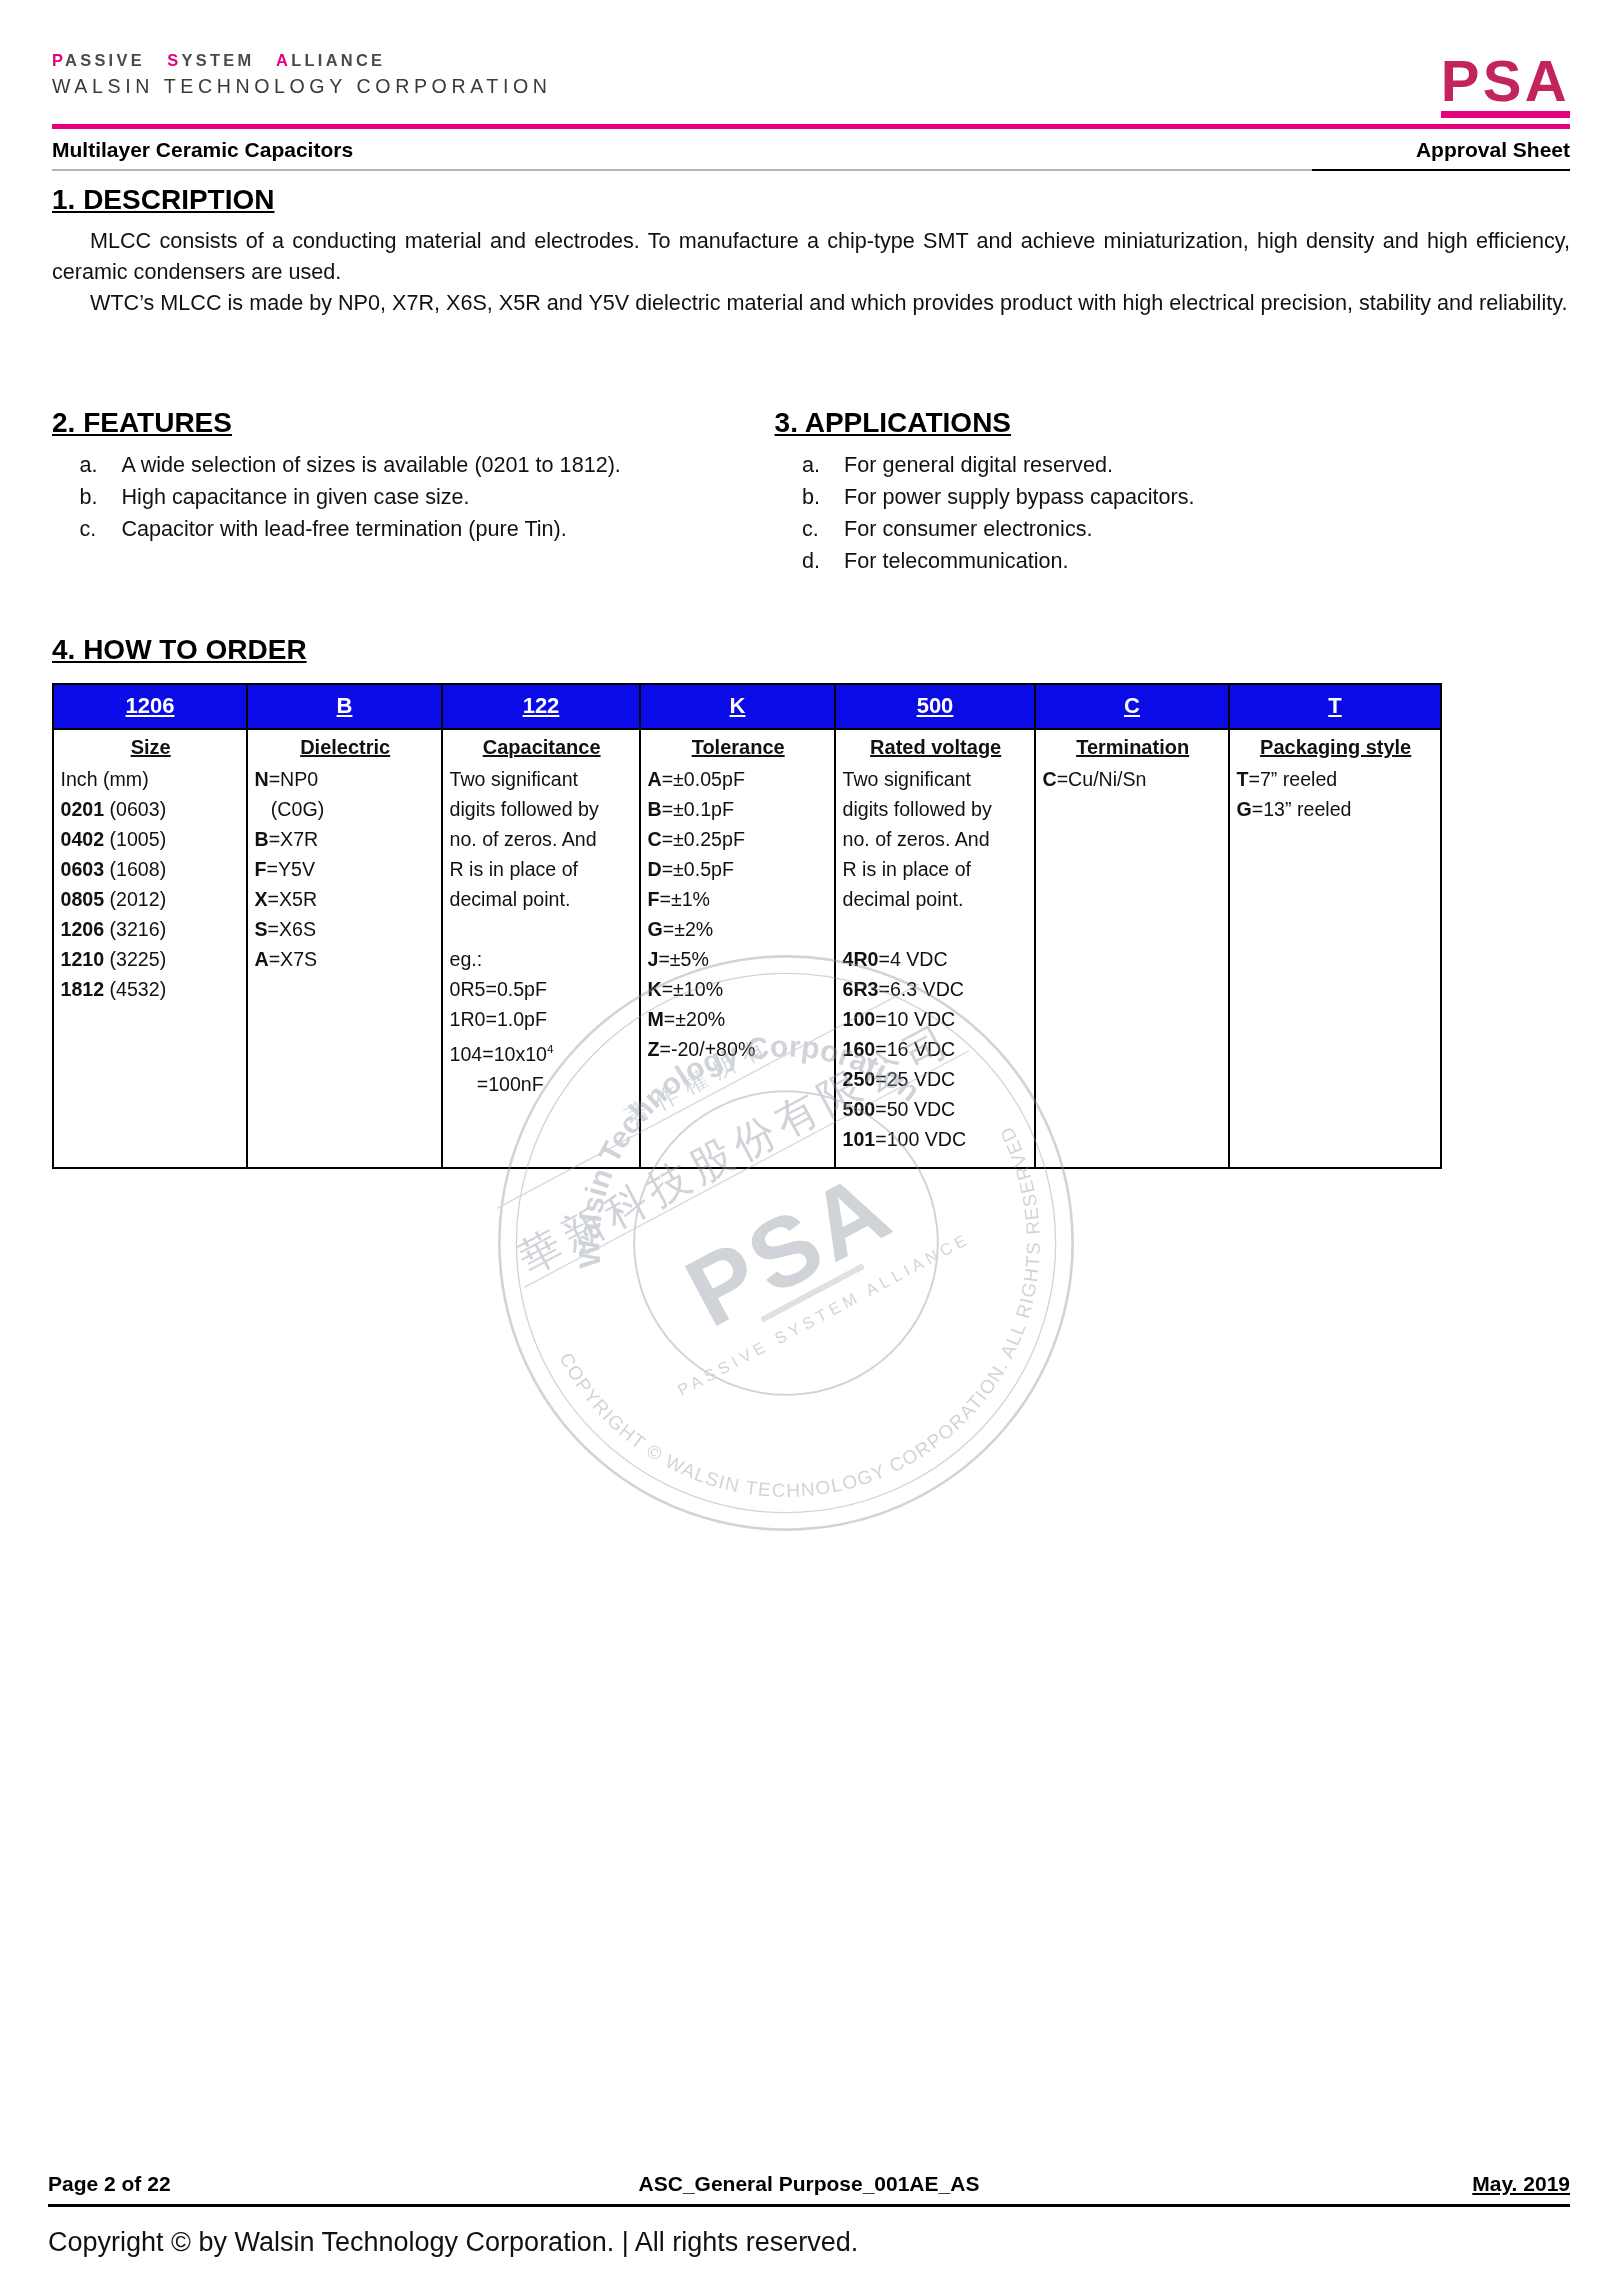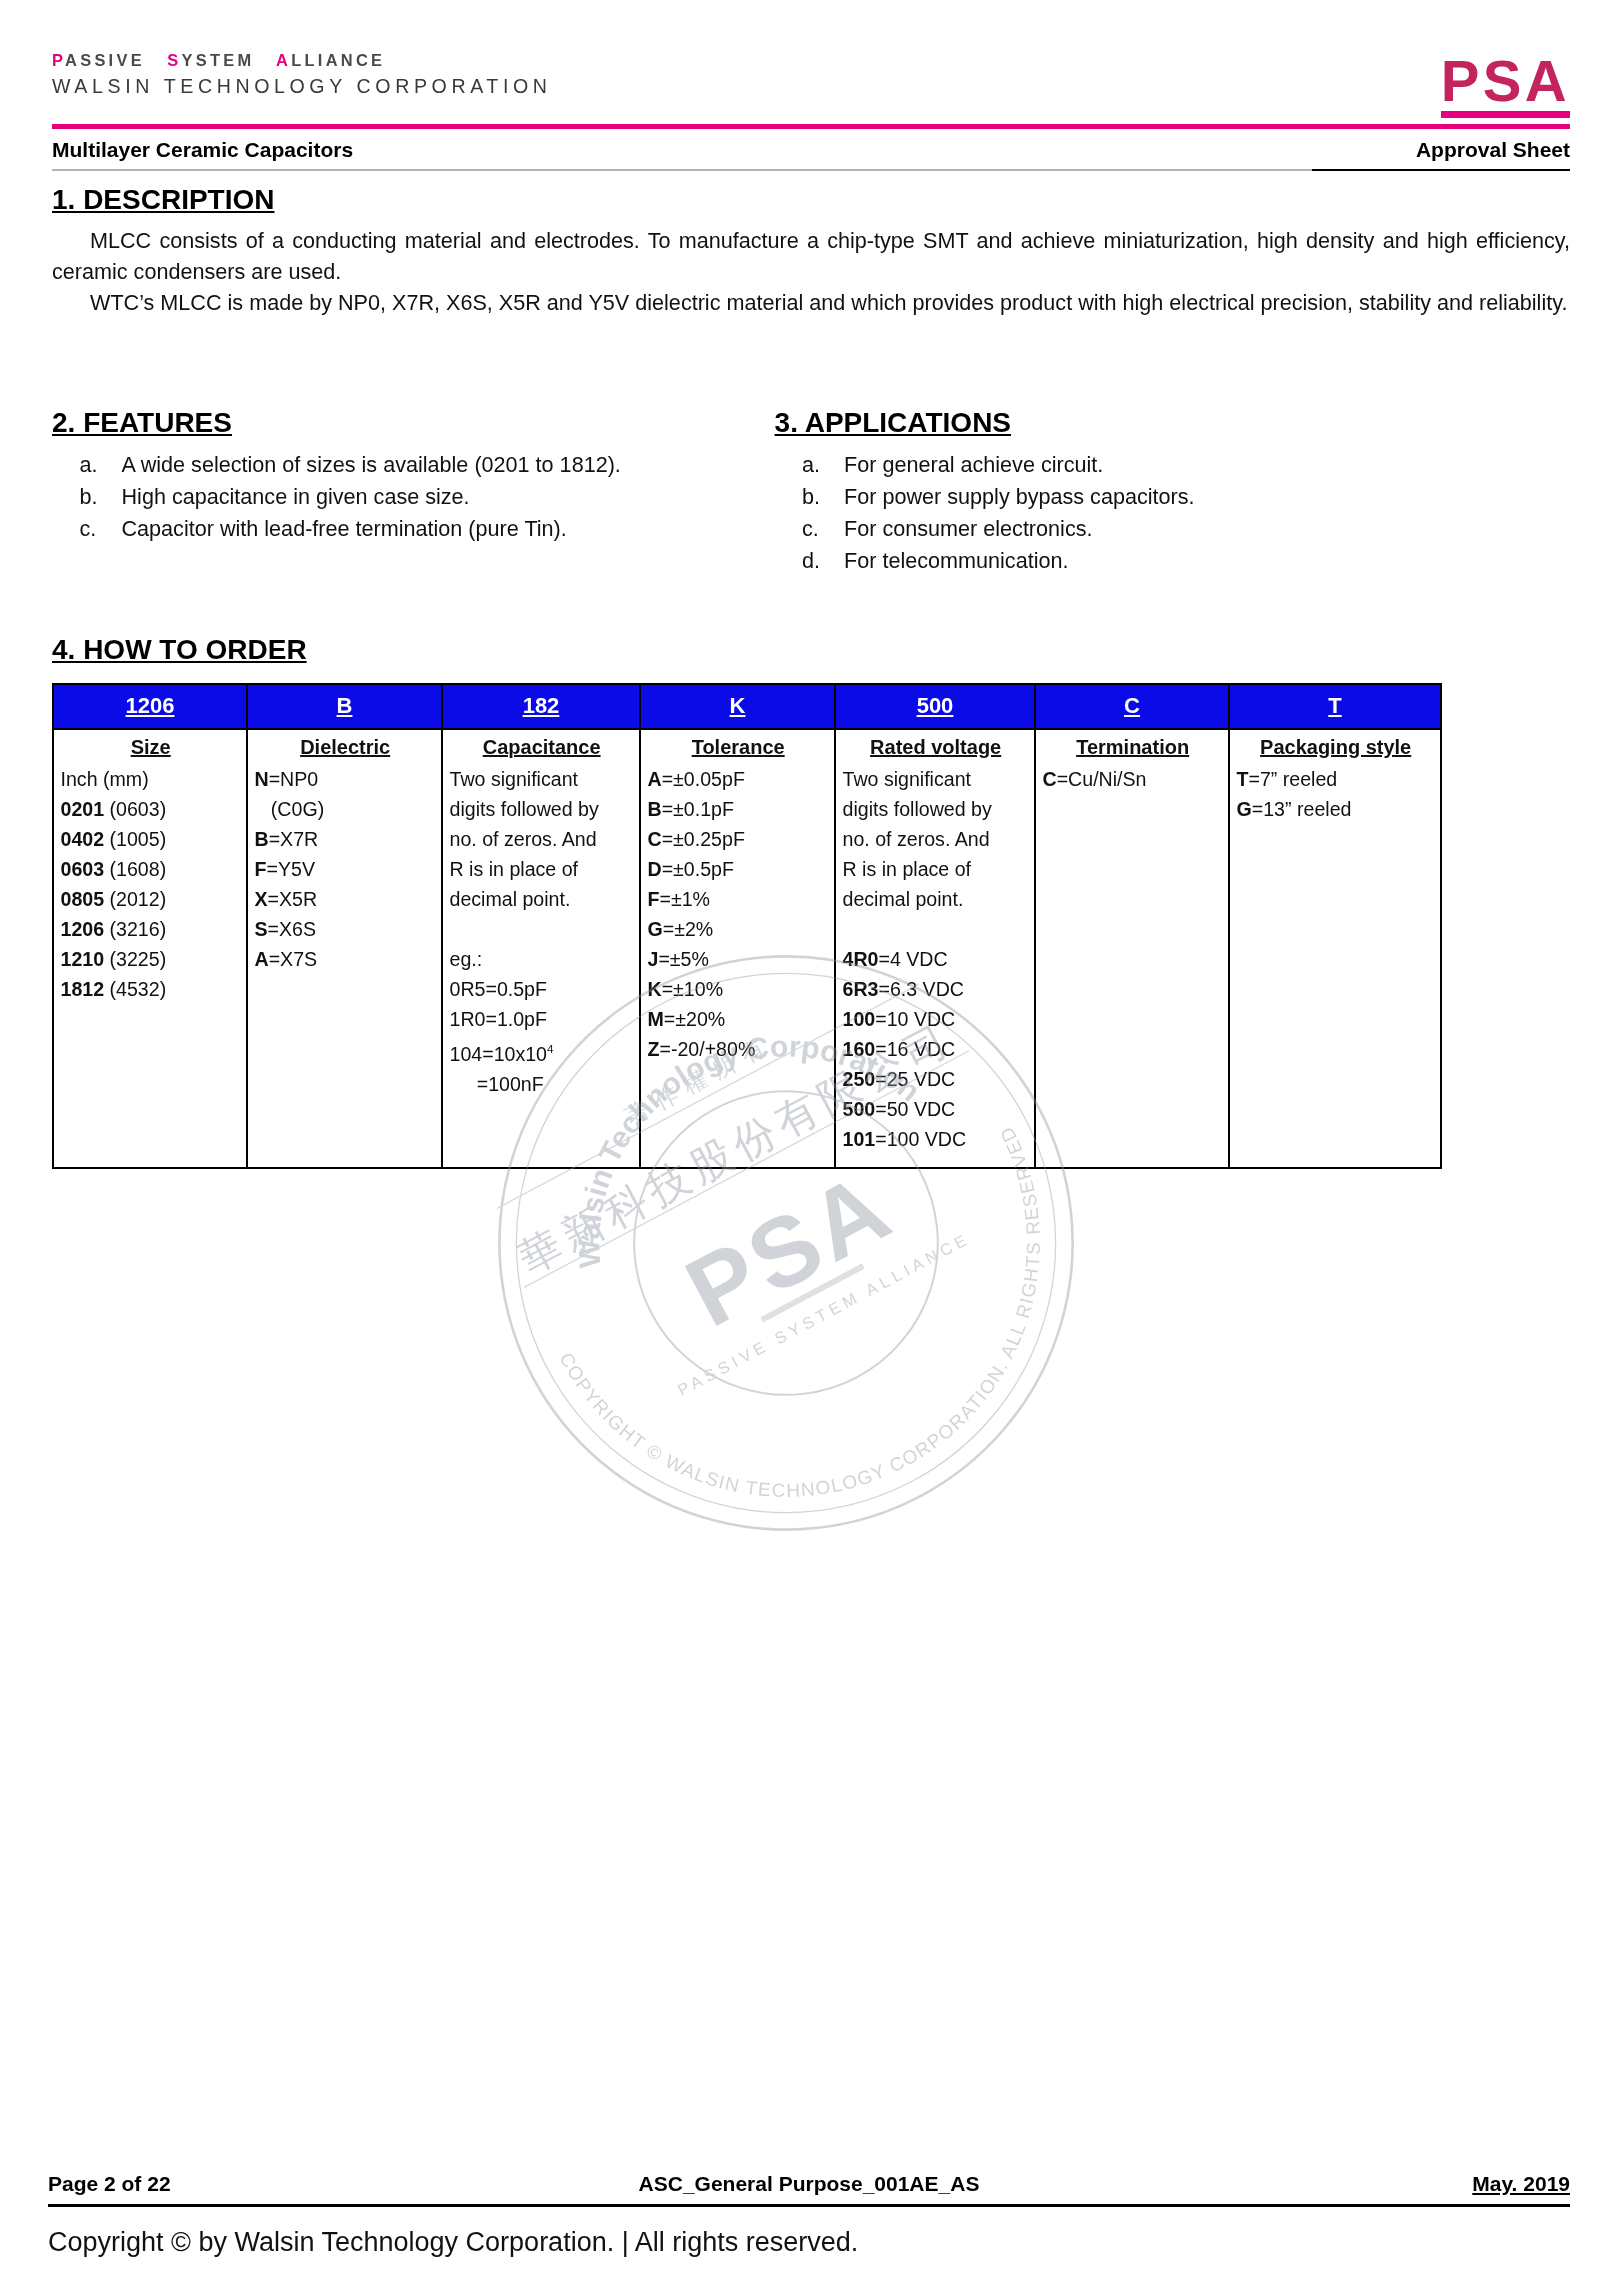--- a/index.html
+++ b/index.html
@@ -128,21 +128,21 @@
               <span class="list-marker">c.</span>
               <span>Capacitor with lead-free termination (pure Tin).</span>
             </div>
         </div>
       </div>
       <div class="col-right">
         <div class="h1">3. APPLICATIONS</div>
         <div class="list">
           <div class="list-row">
               <span class="list-marker">a.</span>
-              <span>For general achieve circuit.</span>
+              <span>For general digital reserved.</span>
             </div>
           <div class="list-row">
               <span class="list-marker">b.</span>
               <span>For power supply bypass capacitors.</span>
             </div>
           <div class="list-row">
               <span class="list-marker">c.</span>
               <span>For consumer electronics.</span>
             </div>
           <div class="list-row">
@@ -163,21 +163,21 @@
             <col style="width:198px">
             <col style="width:195px">
             <col style="width:200px">
             <col style="width:194px">
             <col style="width:212px">
         </colgroup>
         <tbody>
             <tr class="code-row">
           <th>1206</th>
           <th>B</th>
-          <th>182</th>
+          <th>122</th>
           <th>K</th>
           <th>500</th>
           <th>C</th>
           <th>T</th>
         </tr>
         <tr>
           <td class="colcell">
             <div class="colhead">Size</div>
             <div class="col-lines">
                   <div class="cell-line">Inch (mm)</div>

